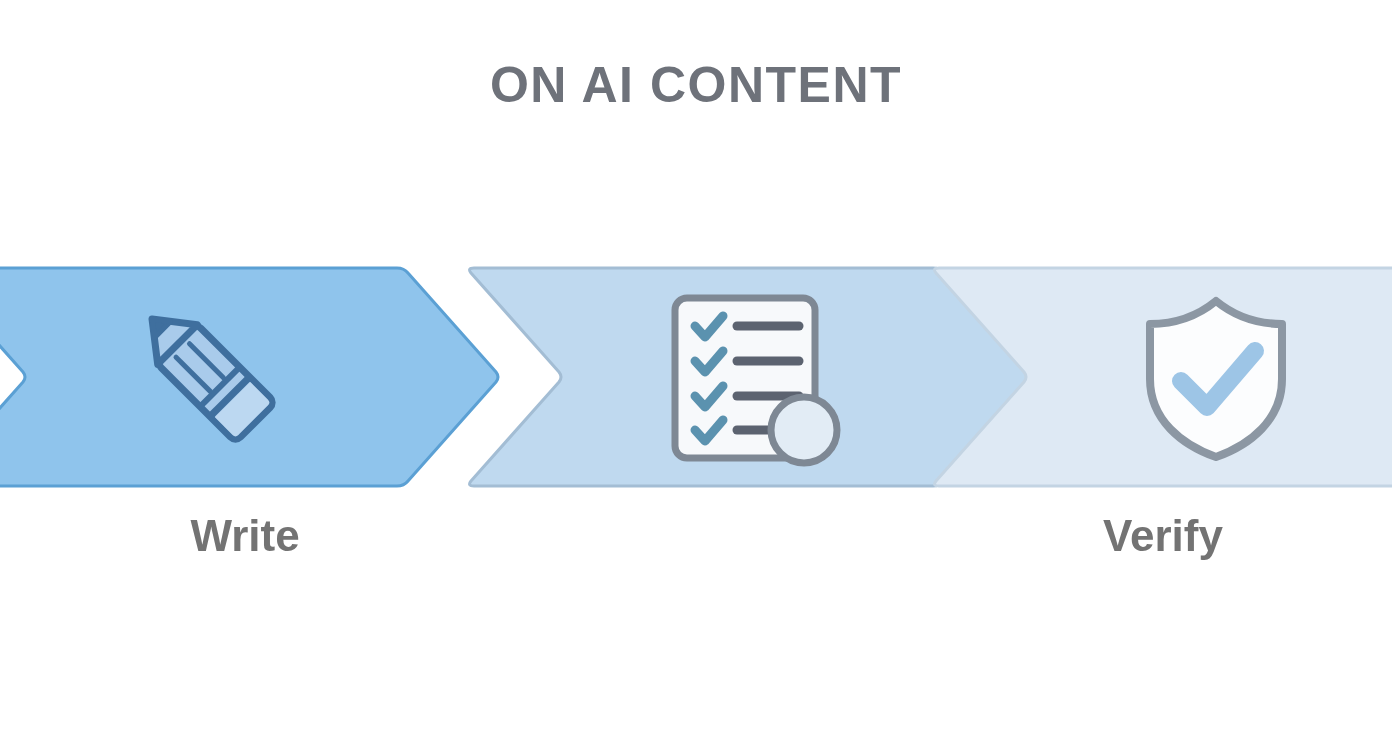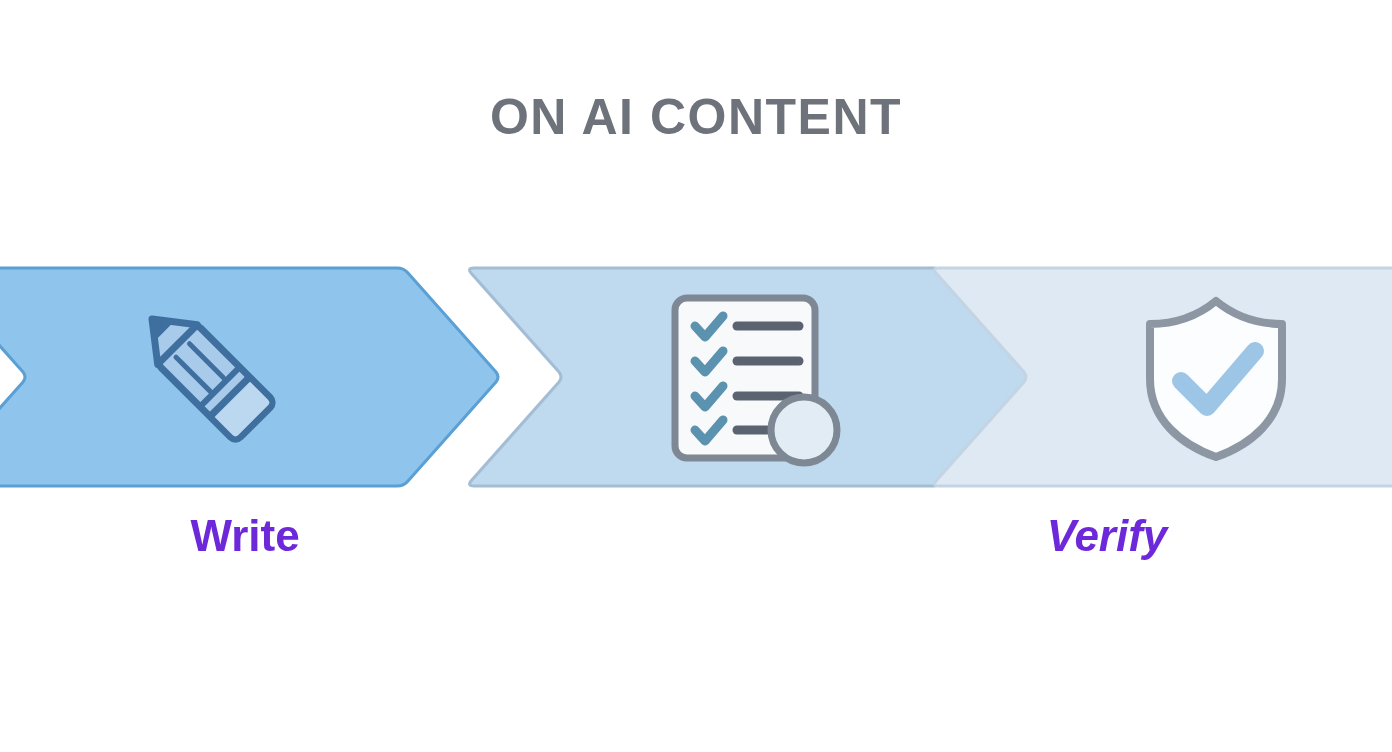--- a/index.html
+++ b/index.html
@@ -21,21 +21,21 @@
     top: 0;
     width: 1392px;
     height: 752px;
     background: #ffffff;
   }
 
   
   #title {
     position: absolute;
     left: 0;
-    top: 92px;
+    top: 60px;
     width: 1392px;
     text-align: center;
     font-size: 50px;
     font-weight: bold;
     letter-spacing: 1.5px;
     color: #6e727a;
     white-space: nowrap;
     line-height: 1;
   }
 
@@ -72,28 +72,28 @@
     pointer-events: none;
   }
 
   
   .step-label {
     position: absolute;
     top: 510px;
     text-align: center;
     font-size: 44px;
     font-weight: bold;
-    color: #6d28d9;
+    color: #737373;
     line-height: 1.18;
     white-space: nowrap;
   }
 
   #label-0 { left: 80px;  width: 330px; }
   #label-1 { left: 530px; width: 330px; }
-  #label-2 { left: 942px; width: 330px; font-style: italic; }
+  #label-2 { left: 998px; width: 330px; }
 </style>
 </head>
 <body>
 
 <div id="stage">
 
   <div id="title">ON AI CONTENT</div>
 
   <div id="process-band">
 

